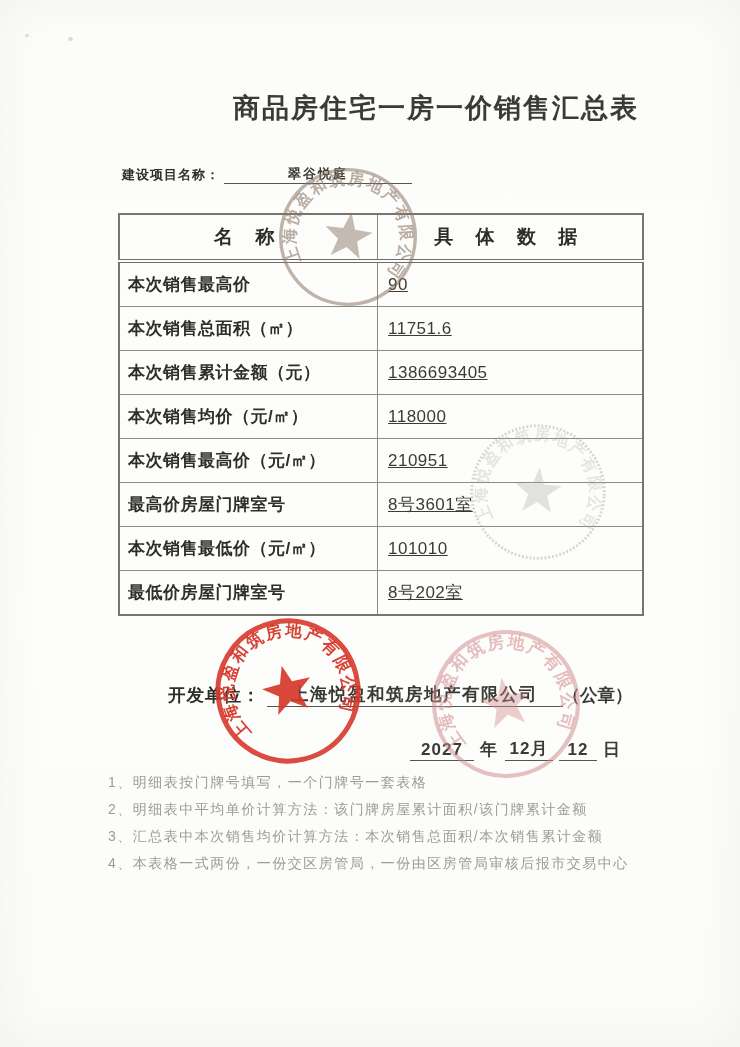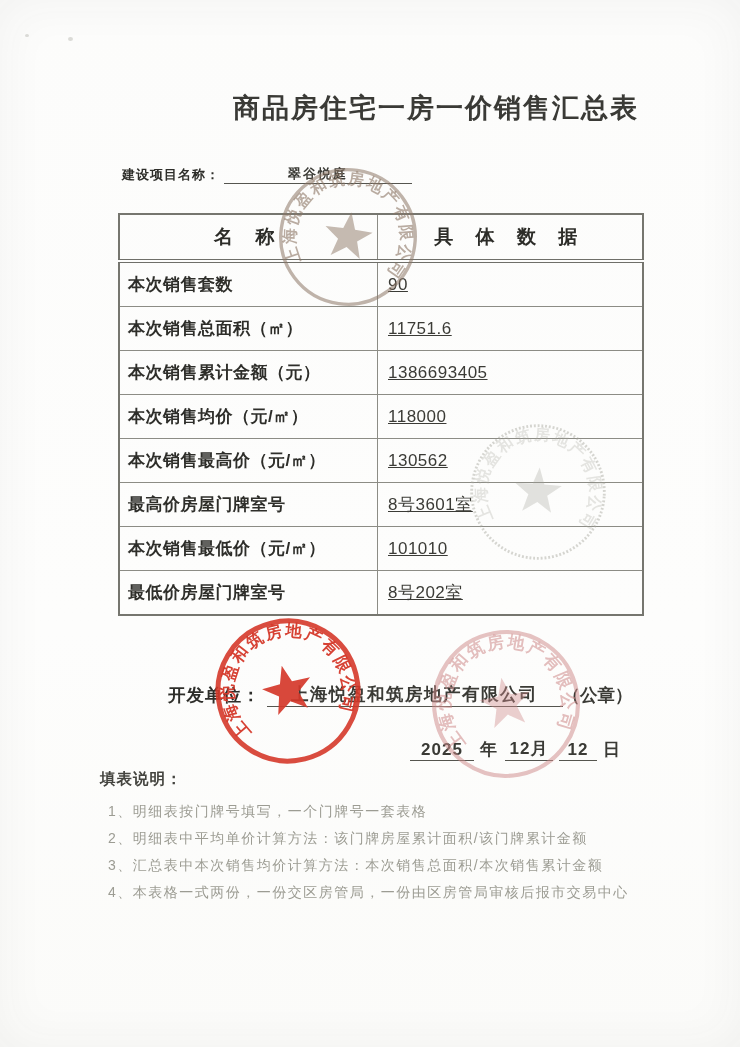--- a/index.html
+++ b/index.html
@@ -96,38 +96,38 @@
 
   <table class="sum-table">
     <thead>
       <tr>
         <th style="width:255px;">名  称</th>
         <th style="width:262px;">具 体 数 据</th>
       </tr>
     </thead>
     <tbody>
       <tr>
-        <td class="c-label">本次销售套数</td>
+        <td class="c-label">本次销售最高价</td>
         <td class="c-value">90</td>
       </tr>
       <tr>
         <td class="c-label">本次销售总面积（㎡）</td>
         <td class="c-value">11751.6</td>
       </tr>
       <tr>
         <td class="c-label">本次销售累计金额（元）</td>
         <td class="c-value">1386693405</td>
       </tr>
       <tr>
         <td class="c-label">本次销售均价（元/㎡）</td>
         <td class="c-value">118000</td>
       </tr>
       <tr>
         <td class="c-label">本次销售最高价（元/㎡）</td>
-        <td class="c-value">130562</td>
+        <td class="c-value">210951</td>
       </tr>
       <tr>
         <td class="c-label">最高价房屋门牌室号</td>
         <td class="c-value">8号3601室</td>
       </tr>
       <tr>
         <td class="c-label">本次销售最低价（元/㎡）</td>
         <td class="c-value">101010</td>
       </tr>
       <tr>
@@ -135,25 +135,24 @@
         <td class="c-value">8号202室</td>
       </tr>
     </tbody>
   </table>
 
   <div class="dev-line">
     <span class="lbl">开发单位：</span><span class="fill-line">上海悦盈和筑房地产有限公司</span><span class="seal-note">（公章）</span>
   </div>
 
   <div class="date-line">
-    <span class="fill-line u-year" style="display:inline-block;text-align:center;">2025</span><span class="unit">年</span><span class="fill-line u-month" style="display:inline-block;text-align:center;">12月</span><span class="fill-line u-day" style="display:inline-block;text-align:center;">12</span><span class="unit">日</span>
+    <span class="fill-line u-year" style="display:inline-block;text-align:center;">2027</span><span class="unit">年</span><span class="fill-line u-month" style="display:inline-block;text-align:center;">12月</span><span class="fill-line u-day" style="display:inline-block;text-align:center;">12</span><span class="unit">日</span>
   </div>
 
   <div class="notes">
-    <div class="heading">填表说明：</div>
     <div class="item">1、明细表按门牌号填写，一个门牌号一套表格</div>
     <div class="item">2、明细表中平均单价计算方法：该门牌房屋累计面积/该门牌累计金额</div>
     <div class="item">3、汇总表中本次销售均价计算方法：本次销售总面积/本次销售累计金额</div>
     <div class="item">4、本表格一式两份，一份交区房管局，一份由区房管局审核后报市交易中心</div>
   </div>
 
   <div class="stamp stamp-top">
     <svg width="146" height="146" viewBox="0 0 152 152">
       <circle cx="76" cy="76" r="70" fill="none" stroke="#8d7766" stroke-width="3.5" opacity=".55"></circle>
       <polygon points="76,50 82.2,67.5 100.7,68 86,79.2 91.3,97 76,86.5 60.7,97 66,79.2 51.3,68 69.8,67.5" fill="#8d7766" opacity=".5"></polygon>

